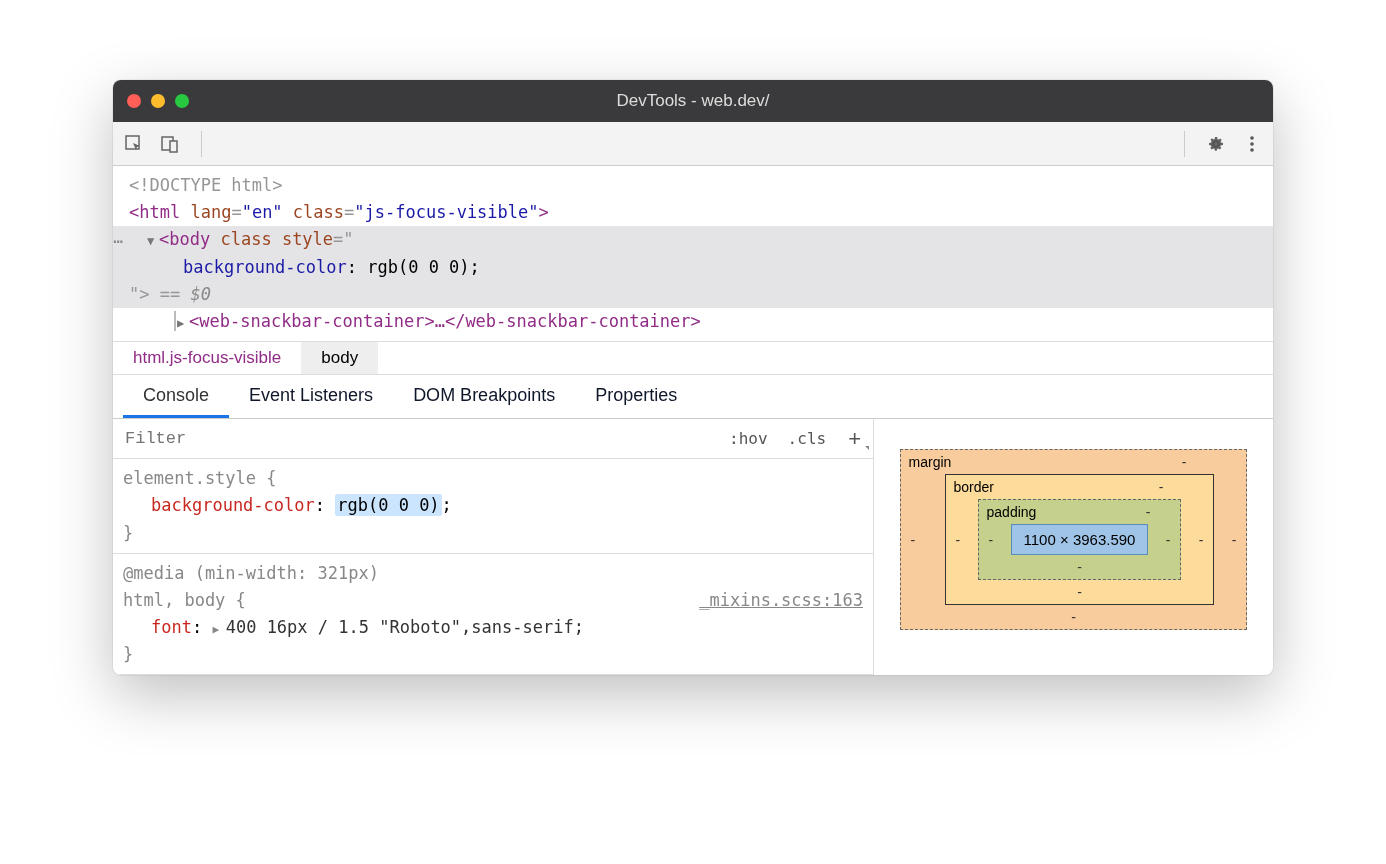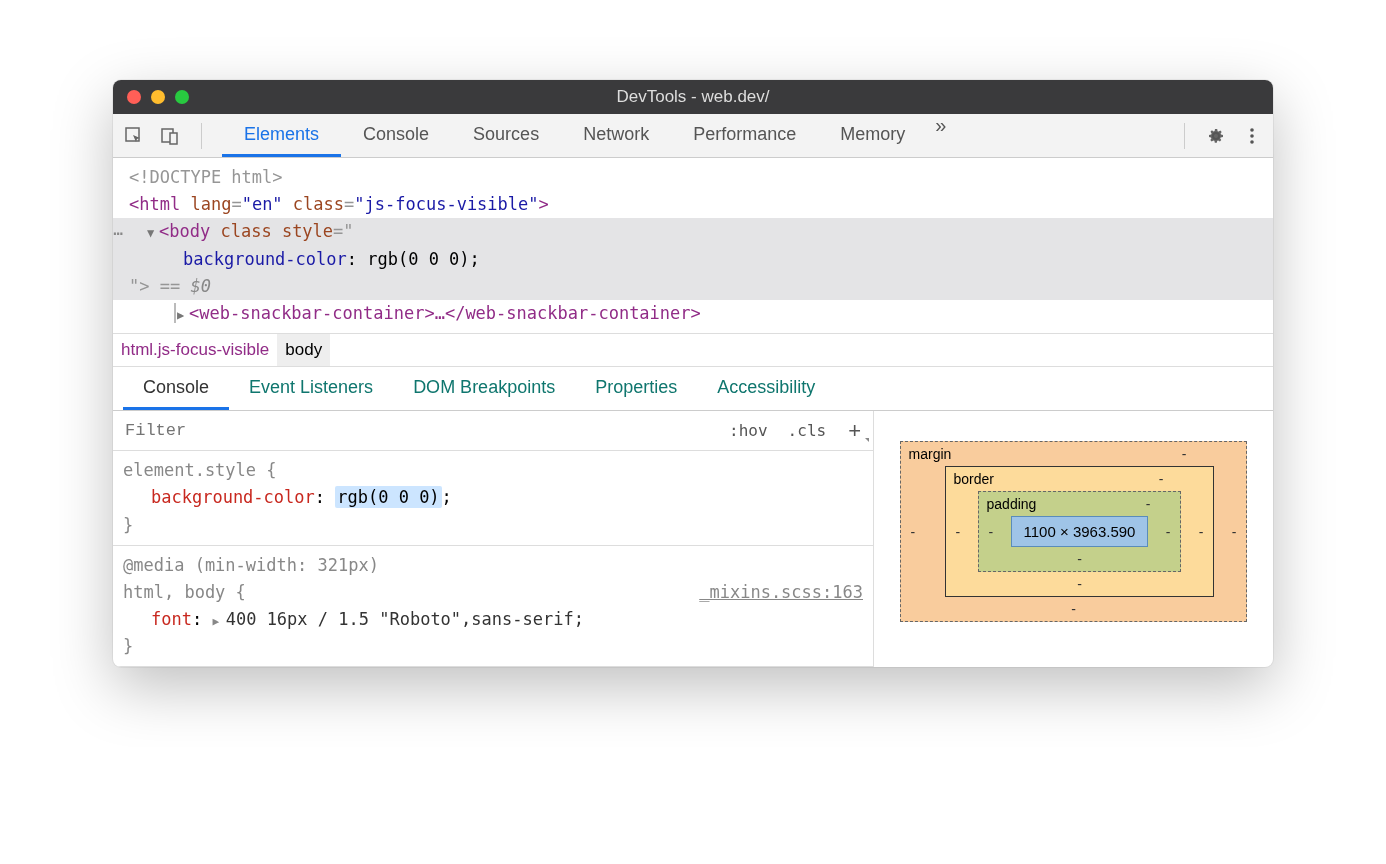--- a/index.html
+++ b/index.html
@@ -13,21 +13,21 @@
 }
 .window {
   width: 1160px;
   border-radius: 8px;
   box-shadow: 0 20px 60px rgba(0,0,0,0.25), 0 0 0 1px rgba(0,0,0,0.05);
   overflow: hidden;
   background: #fff;
 }
 .titlebar {
   background: #3a3a3c;
-  height: 34px;
+  height: 42px;
   display: flex;
   align-items: center;
   position: relative;
 }
 .traffic-lights { display: flex; gap: 10px; padding-left: 14px; }
 .light { width: 14px; height: 14px; border-radius: 50%; }
 .close { background: #ff5f57; }
 .min { background: #ffbd2e; }
 .max { background: #28c940; }
 .title {
@@ -85,34 +85,34 @@
 .dom-border-left { border-left: 2px solid #bbb; margin-left: 45px; padding-left: 1px; }
 
 .breadcrumbs {
   display: flex;
   border-top: 1px solid #ddd;
   border-bottom: 1px solid #ddd;
   font-size: 17px;
   height: 34px;
   align-items: stretch;
 }
-.crumb { padding: 0 8px; display: flex; align-items: center; cursor: pointer; }
+.crumb { padding: 0 20px; display: flex; align-items: center; cursor: pointer; }
 .crumb.primary { color: #912c87; }
 .crumb.active { background: #eee; }
 
 .subpanel-tabs {
   display: flex;
   border-bottom: 1px solid #ccc;
   font-size: 18px;
   height: 44px;
   align-items: stretch;
   padding: 0 10px;
   gap: 0;
 }
-.subtab { padding: 0 20px; display: flex; align-items: center; color: #0f766e; cursor: pointer; border-bottom: 3px solid transparent; }
+.subtab { padding: 0 20px; display: flex; align-items: center; color: #0f172a; cursor: pointer; border-bottom: 3px solid transparent; }
 .subtab.active { border-bottom-color: #1a73e8; color: #333; }
 
 .styles-area { display: flex; border-top: none; }
 .styles-left { flex: 1; min-width: 0; }
 .filter-bar {
   display: flex;
   align-items: center;
   border-bottom: 1px solid #ddd;
   height: 40px;
 }
@@ -189,29 +189,20 @@
           </svg>
       </div>
       <div class="tool-icon">
         <svg width="22" height="22" viewBox="0 0 22 22">
             <rect x="3" y="4" width="11" height="13" fill="none" stroke="#666" stroke-width="1.5"></rect>
             <rect x="11" y="8" width="7" height="11" fill="#f3f3f3" stroke="#666" stroke-width="1.5"></rect>
           </svg>
       </div>
       <div class="divider"></div>
     </div>
-    <div class="tabs">
-      <div class="tab active">Elements</div>
-      <div class="tab">Console</div>
-      <div class="tab">Sources</div>
-      <div class="tab">Network</div>
-      <div class="tab">Performance</div>
-      <div class="tab">Memory</div>
-      <div class="chevron-more">»</div>
-    </div>
     <div class="toolbar-right">
       <div class="divider"></div>
       <div class="tool-icon">
         <svg width="20" height="20" viewBox="0 0 20 20">
             <path fill="#555" d="M10 6a4 4 0 100 8 4 4 0 000-8zm0 6a2 2 0 110-4 2 2 0 010 4z"></path>
             <path fill="#555" d="M17 11v-2l-2-.4a5 5 0 00-.4-1l1.1-1.7-1.4-1.4L12.6 5.6a5 5 0 00-1-.4L11.2 3H9l-.4 2a5 5 0 00-1 .4L5.9 4.3 4.5 5.7l1.1 1.7a5 5 0 00-.4 1L3 9v2l2 .4a5 5 0 00.4 1l-1.1 1.7 1.4 1.4 1.7-1.1a5 5 0 001 .4l.4 2h2l.4-2a5 5 0 001-.4l1.7 1.1 1.4-1.4-1.1-1.7a5 5 0 00.4-1z" opacity="0.9"></path>
           </svg>
       </div>
       <div class="tool-icon">
         <svg width="18" height="18" viewBox="0 0 18 18">
@@ -238,21 +229,20 @@
   <div class="breadcrumbs">
     <div class="crumb primary">html.js-focus-visible</div>
     <div class="crumb active">body</div>
   </div>
 
   <div class="subpanel-tabs">
     <div class="subtab active">Console</div>
     <div class="subtab">Event Listeners</div>
     <div class="subtab">DOM Breakpoints</div>
     <div class="subtab">Properties</div>
-    <div class="subtab">Accessibility</div>
   </div>
 
   <div class="styles-area">
     <div class="styles-left">
       <div class="filter-bar">
         <input class="filter-input" placeholder="Filter" style="">
         <div class="filter-btn">:hov</div>
         <div class="filter-btn">.cls</div>
         <div class="plus-btn">+</div>
       </div>

